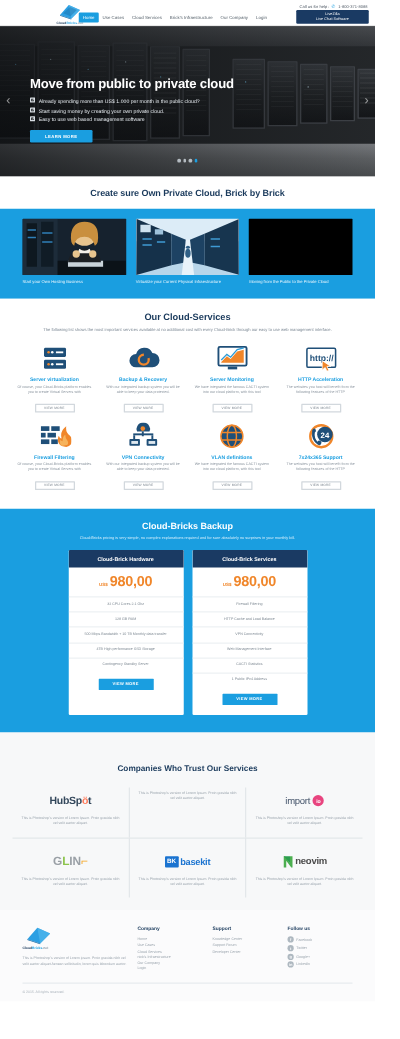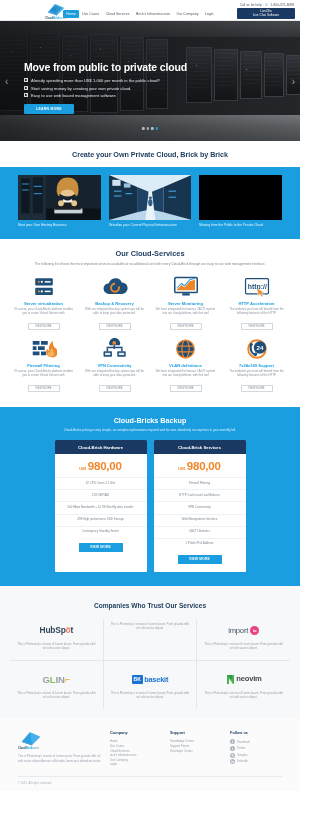--- a/index.html
+++ b/index.html
@@ -125,21 +125,21 @@
     font-size: 2.9px; color: #7d8892; text-align: center; padding: 3.6px 6px;
     border-top: .5px solid #edf1f4; line-height: 3.9px;
   }
   .pr-btn {
     margin: 5px auto 8px; width: 44px; height: 9px; background: #1a9ee0; color: #fff;
     display: flex; align-items: center; justify-content: center; border-radius: .5px;
     font-size: 3.2px; font-weight: bold; letter-spacing: .25px; cursor: pointer;
   }
 
   
-  .trust { background: #f7f8f9; padding: 16px 10px 10px; }
+  .trust { background: #f7f8f9; padding: 26px 10px 10px; }
   .tr-h2 { text-align: center; font-size: 6.6px; font-weight: bold; color: #1a3a5c; margin-bottom: 11px; }
   .tr-row { display: flex; }
   .tr-cell { flex: 1; text-align: center; padding: 3px 7px 9px; }
   .tr-row .tr-cell + .tr-cell { border-left: .5px solid #e3e7ea; }
   .tr-row.second .tr-cell { border-top: .5px solid #e3e7ea; padding-top: 11px; }
   .tr-logo { height: 15px; display: flex; align-items: center; justify-content: center; margin-bottom: 5px; }
   .tr-txt { font-size: 2.8px; color: #9aa4ad; line-height: 3.9px; }
 
   .lg-hub { font-size: 8.4px; font-weight: bold; color: #33475b; letter-spacing: -.2px; position: relative; }
   .lg-hub .spk { color: #ff7a59; }
@@ -260,21 +260,21 @@
     </div>
 
     <div class="dots">
       <div class="dot"></div>
       <div class="dot"></div>
       <div class="dot"></div>
       <div class="dot on"></div>
     </div>
   </div>
 
-  <div class="brick-title">Create your Own Private Cloud, Brick by Brick</div>
+  <div class="brick-title">Create sure Own Private Cloud, Brick by Brick</div>
   <div class="brick-band">
 
     <div class="brick-card">
       <div class="brick-img img-woman">
         <svg viewBox="0 0 100 75" width="100%" height="100%" preserveAspectRatio="none">
           <rect width="100" height="75" fill="#16222e"></rect>
           <rect x="0" y="0" width="34" height="75" fill="#1d2c3a"></rect>
           <rect x="4" y="6" width="10" height="58" fill="#0e1820"></rect>
           <rect x="18" y="4" width="12" height="60" fill="#101c26"></rect>
           <rect x="5" y="14" width="8" height="2" fill="#2f7fb8"></rect>

